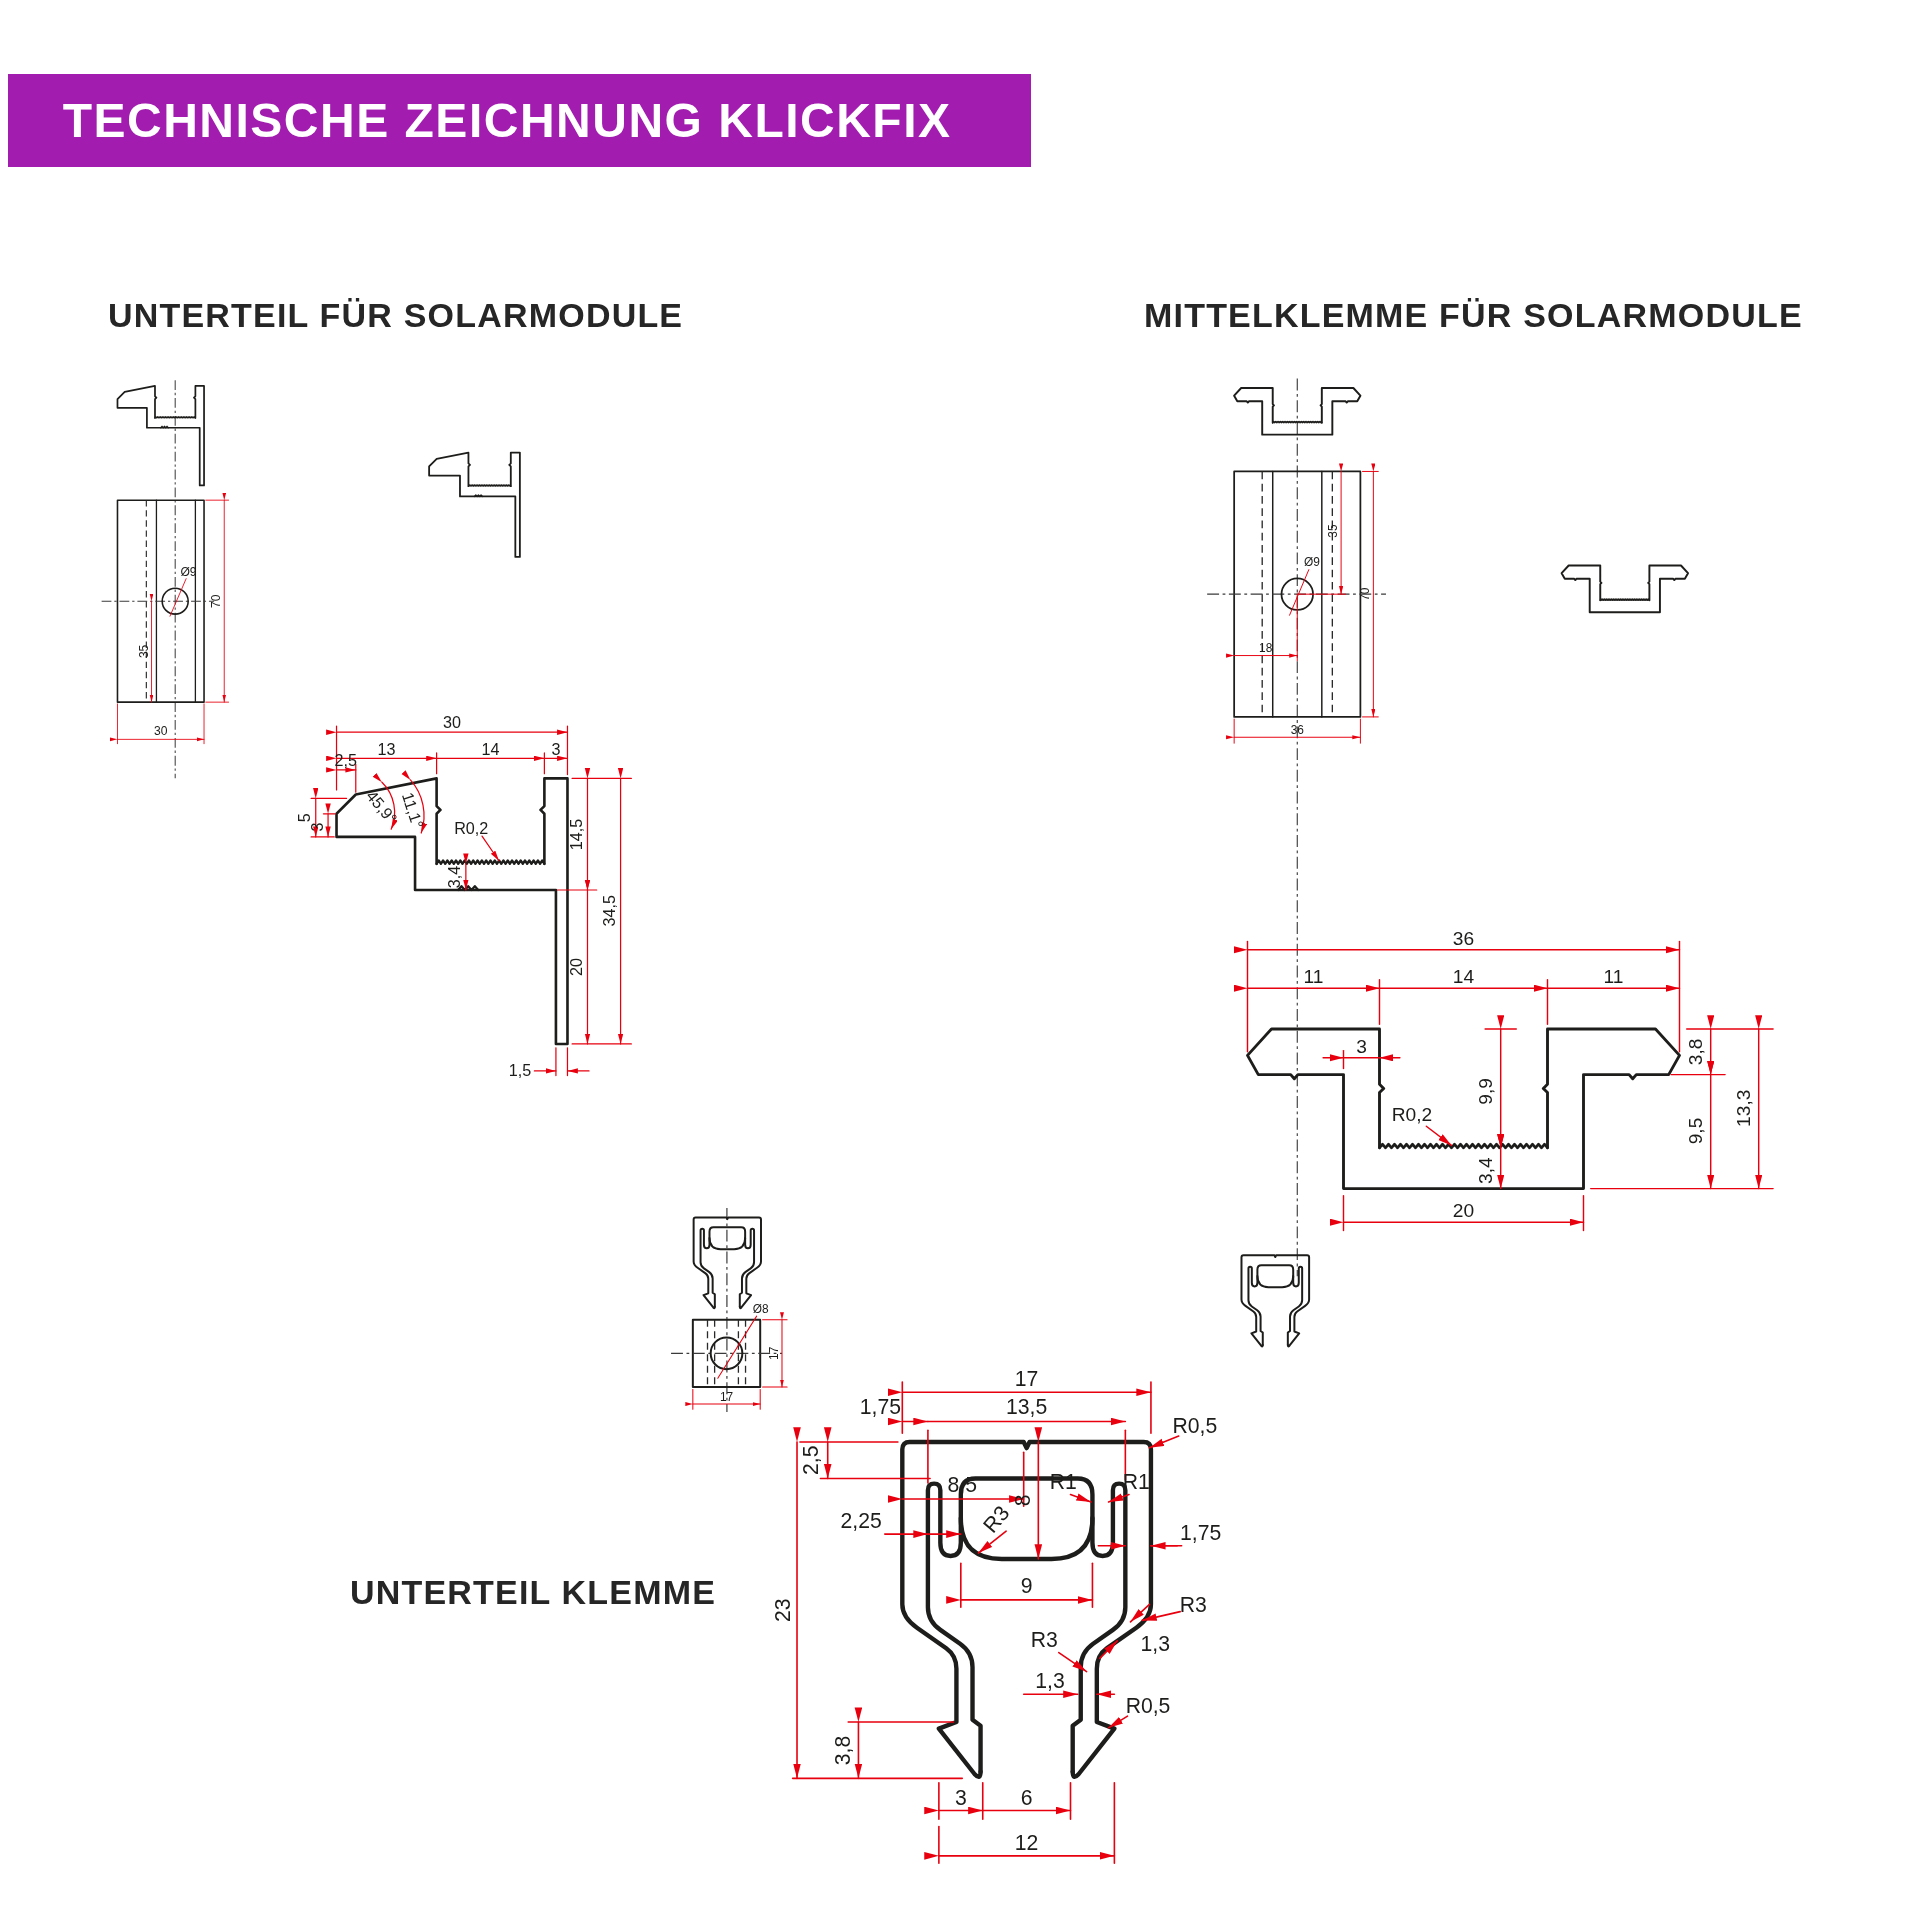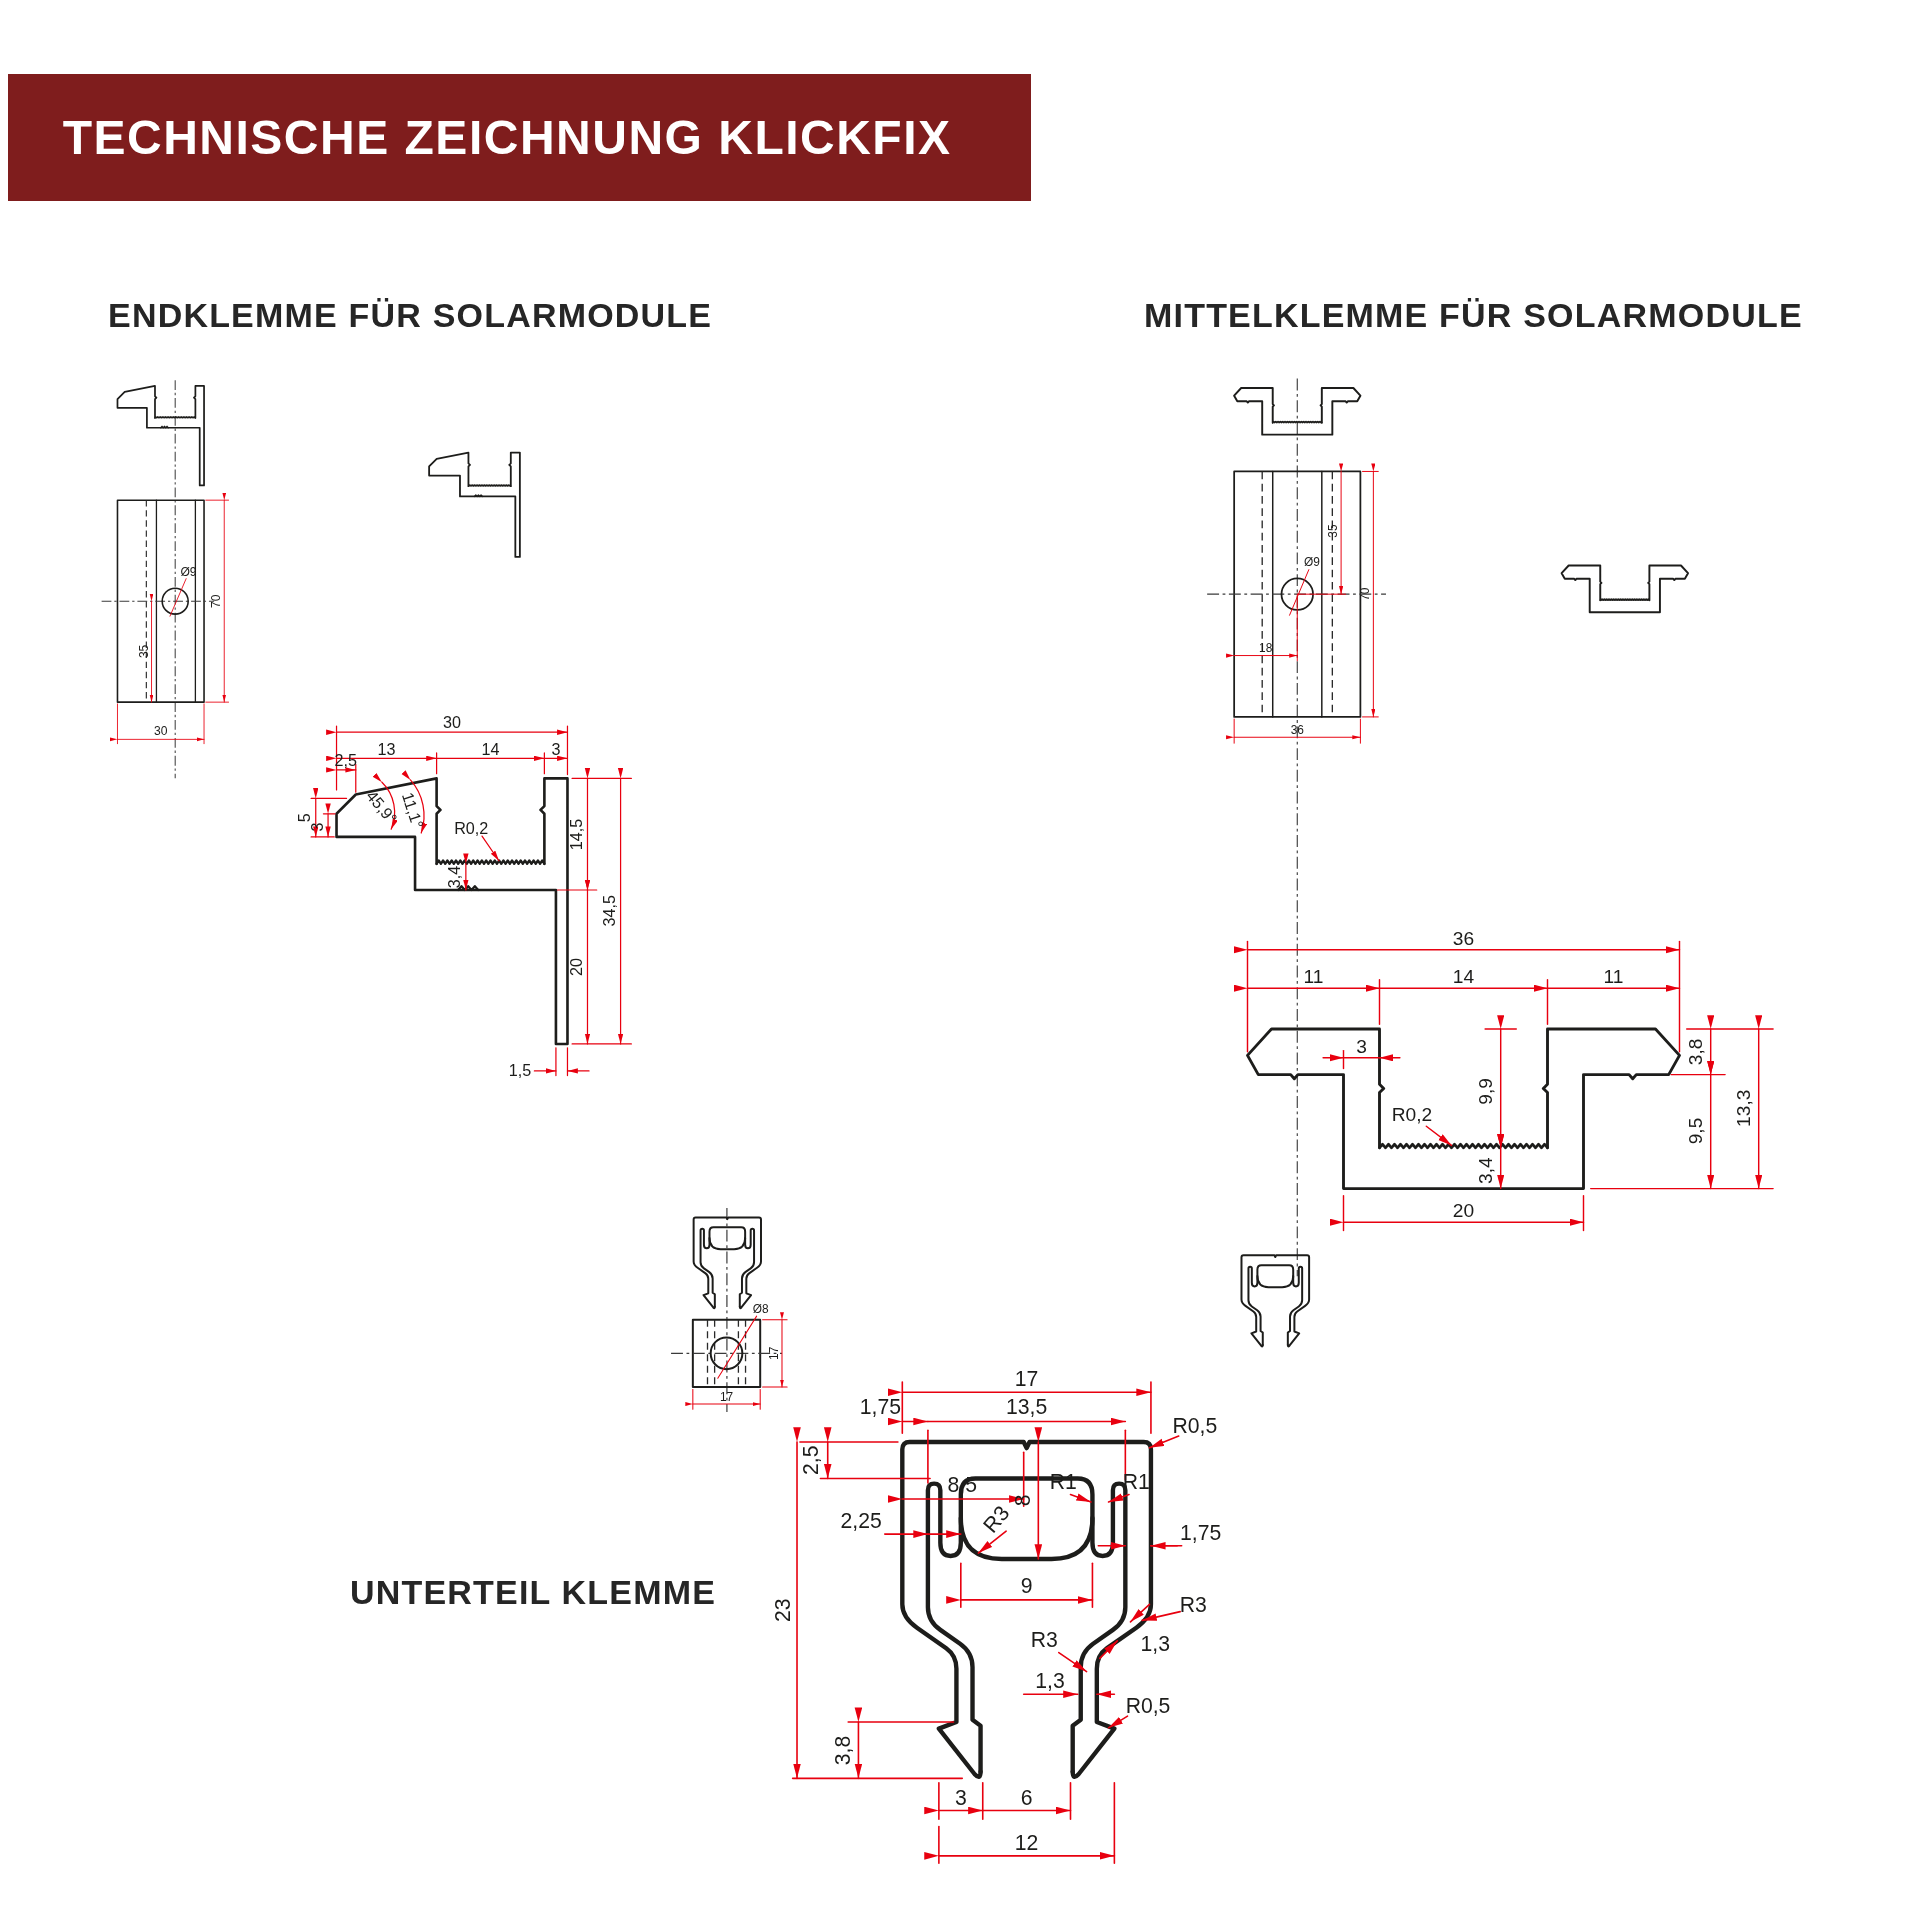--- a/index.html
+++ b/index.html
@@ -1,18 +1,18 @@
 <!DOCTYPE html>
 <html style="font-size:12.3px"><head>
 <meta charset="utf-8">
 <style>
   html,body{margin:0;padding:0;background:#ffffff;}
   body{width:1926px;height:1926px;position:relative;font-family:"Liberation Sans",sans-serif;overflow:hidden;}
   .abs{position:absolute;}
-  .banner{left:7.7px;top:74px;width:1023px;height:127px;background:#7f1d1d;display:flex;align-items:center;}
+  .banner{left:7.7px;top:74px;width:1023px;height:93px;background:#a21caf;display:flex;align-items:center;}
   .banner h1{margin:0 0 0 55px;color:#ffffff;font-size:48px;font-weight:bold;letter-spacing:1.5px;white-space:nowrap;}
   .sec-title{color:#262626;font-size:34px;font-weight:bold;letter-spacing:1.2px;white-space:nowrap;}
   svg{overflow:visible;}
   .ink{stroke:#1d1d1b;fill:none;stroke-linejoin:round;stroke-linecap:round;}
   .dim{stroke:#e8000f;fill:none;stroke-linecap:round;}
   .dimtxt{font-family:"Liberation Sans",sans-serif;fill:#1d1d1b;}
   .cl{stroke:#3a3a3a;fill:none;}
   .hid{stroke:#2a2a2a;fill:none;}
 </style>
 </head>
@@ -25,21 +25,21 @@
     <path id="p-unt-o" d="M5.35,22.55 Q5.35,23.15 4.95,22.72 L2.5,19.6 L3.7,19.15 L3.7,15.5 Q3.7,14.6 3.0,14.1 L1.0,12.7 Q0,12.0 0,11.1 L0,0.5 Q0,0 0.5,0 L8.3,0 L8.5,0.42 L8.7,0 L16.5,0 Q17,0 17,0.5 L17,11.1 Q17,12.0 16.0,12.7 L14.0,14.1 Q13.3,14.6 13.3,15.5 L13.3,19.15 L14.5,19.6 L12.05,22.72 Q11.65,23.15 11.65,22.55"></path>
     <path id="p-unt-i" d="M11.65,22.55 L11.65,19.4 L12.2,19.0 L12.2,15.4 Q12.2,14.4 13.05,13.8 L14.4,12.85 Q15.25,12.25 15.25,11.3 L15.25,3.3 Q15.25,2.85 14.825,2.85 Q14.4,2.85 14.4,3.3 L14.4,6.9 Q14.4,7.8 13.7,7.8 Q13,7.8 13,6.9 L13,3.6 Q13,2.5 12,2.5 L5,2.5 Q4,2.5 4,3.6 L4,6.9 Q4,7.8 3.3,7.8 Q2.6,7.8 2.6,6.9 L2.6,3.3 Q2.6,2.85 2.175,2.85 Q1.75,2.85 1.75,3.3 L1.75,11.3 Q1.75,12.25 2.6,12.85 L3.95,13.8 Q4.8,14.4 4.8,15.4 L4.8,19.0 L5.35,19.4 L5.35,22.55"></path>
     <path id="p-unt-f" d="M4,5.2 Q4,8 6.8,8 L10.2,8 Q13,8 13,5.2"></path>
   </defs>
 </svg>
 
 <div class="abs banner">
   <h1>TECHNISCHE ZEICHNUNG KLICKFIX</h1>
 </div>
 
-<div class="abs sec-title" style="left:108px;top:296px;">ENDKLEMME FÜR SOLARMODULE</div>
+<div class="abs sec-title" style="left:108px;top:296px;">UNTERTEIL FÜR SOLARMODULE</div>
 <div class="abs sec-title" style="left:1144px;top:296px;">MITTELKLEMME FÜR SOLARMODULE</div>
 <div class="abs sec-title" style="left:350px;top:1573px;">UNTERTEIL KLEMME</div>
 
 <svg class="abs" style="left:54px;top:368px;" width="277" height="434" viewBox="0 0 96 150">
   <defs>
     <marker id="mk-ev" markerUnits="userSpaceOnUse" markerWidth="2.8" markerHeight="1.4" refX="2.6" refY="0.65" orient="auto">
         <path d="M0,0 L2.6,0.65 L0,1.3 Z" fill="#e8000f"></path>
       </marker>
   </defs>
   <line class="cl" x1="42" y1="4" x2="42" y2="142" stroke-width="0.35" stroke-dasharray="3.4 1 0.8 1"></line>

